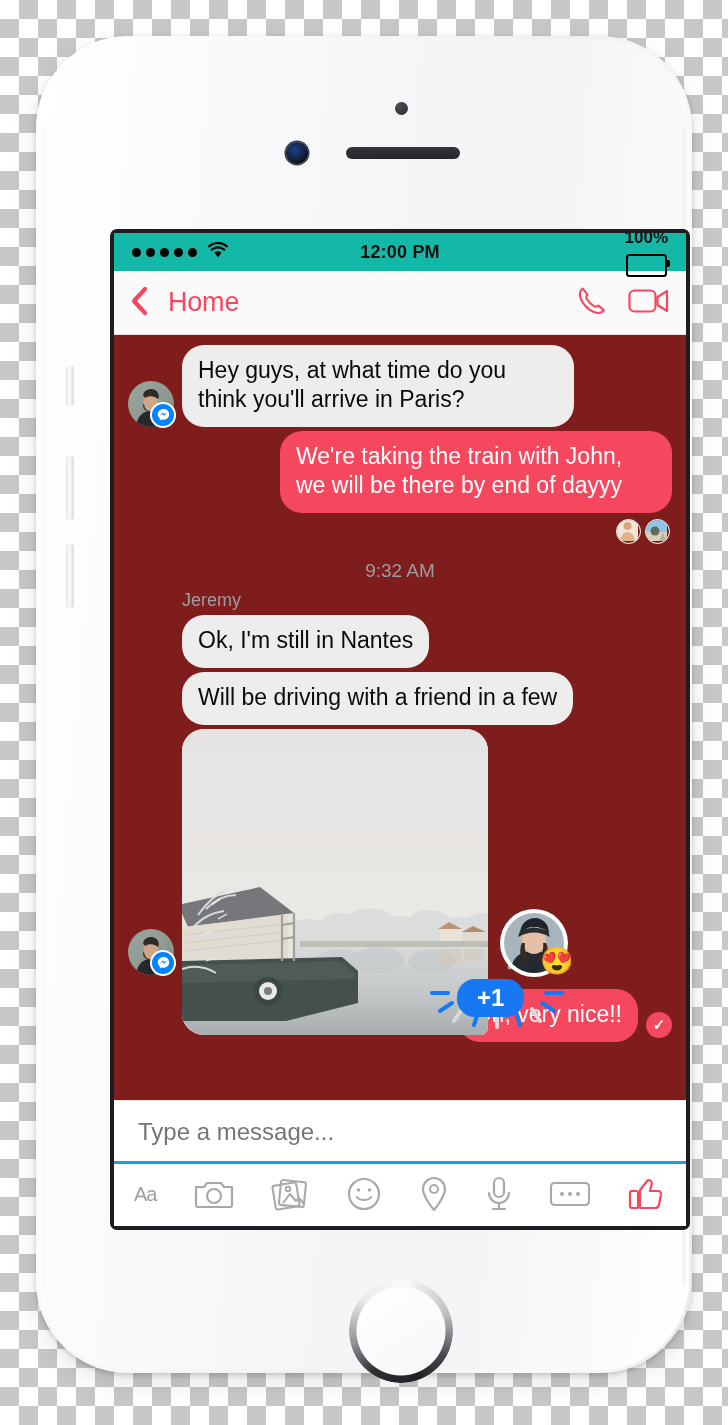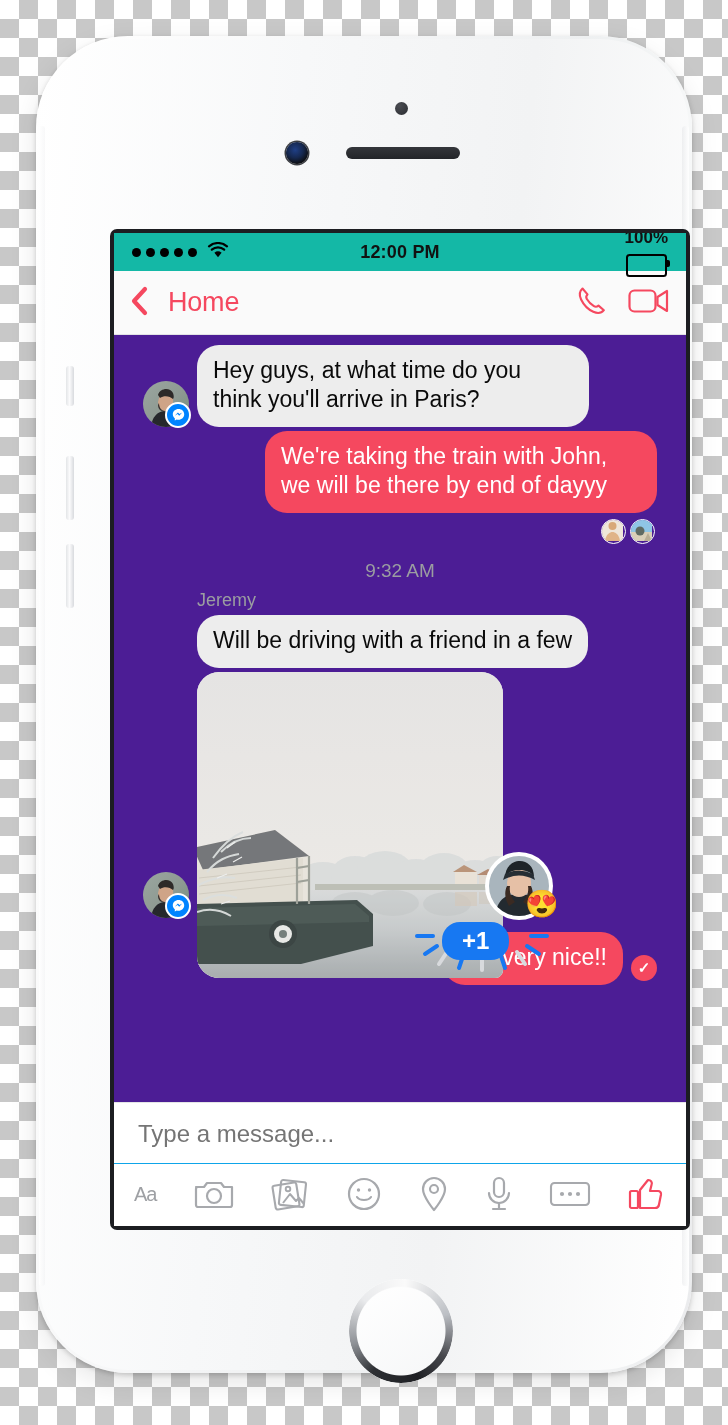--- a/index.html
+++ b/index.html
@@ -82,21 +82,21 @@
   .navbar{height:63px;flex:0 0 63px;background:#fafafa;display:flex;align-items:center;
     padding:0 16px;border-bottom:1px solid #e2e3e5;position:relative;}
   .nav-back{display:flex;align-items:center;gap:20px;color:#F5485F;cursor:pointer;}
   .nav-back-label{font-size:27px;letter-spacing:-.2px;}
   .nav-title-wrap{position:absolute;left:0;right:0;display:flex;justify-content:center;align-items:center;gap:7px;pointer-events:none;}
   .nav-title{font-size:27px;font-weight:bold;color:#1b1c1e;letter-spacing:-.3px;}
   .nav-chev{color:#a9abaf;font-size:22px;}
   .nav-actions{margin-left:auto;display:flex;align-items:center;gap:20px;z-index:2;}
 
   
-  .thread{flex:1;overflow:hidden;padding:10px 15px 4px;background:#4c1d95;position:relative;}
+  .thread{flex:1;overflow:hidden;padding:10px 0 4px;background:#7f1d1d;position:relative;}
   .row{display:flex;align-items:flex-end;padding:0 14px;margin-bottom:4px;}
   .row.out{justify-content:flex-end;}
 
   .avatar{width:46px;height:46px;border-radius:50%;flex:0 0 46px;position:relative;
     overflow:visible;margin-right:8px;}
   .avatar-img{position:absolute;inset:0;border-radius:50%;overflow:hidden;}
   .msgr-badge{position:absolute;right:-2px;bottom:-1px;width:22px;height:22px;border-radius:50%;
     background:#0084FF;border:2px solid #fff;display:flex;align-items:center;justify-content:center;}
   .avatar-spacer{width:54px;flex:0 0 54px;}
 
@@ -123,21 +123,21 @@
 
   .plus-one-wrap{position:absolute;right:114px;bottom:6px;width:150px;height:62px;}
   .plus-one{position:absolute;left:35px;top:12px;background:#1778F2;color:#fff;
     border-radius:18px;padding:5px 20px;font-size:24px;font-weight:bold;z-index:3;}
 
   .checkmark{width:26px;height:26px;border-radius:50%;background:#F5485F;margin-left:8px;margin-bottom:4px;
     display:flex;align-items:center;justify-content:center;color:#fff;font-size:15px;font-weight:bold;}
 
   
   .composer{flex:0 0 auto;border-top:1px solid #e4e5e7;background:#fff;}
-  .input-line{padding:16px 22px 14px;border-bottom:1px solid #0ea5e9;text-decoration:underline;}
+  .input-line{padding:16px 22px 14px;border-bottom:3px solid #0ea5e9;text-decoration:underline;}
   .msg-input{border:none;outline:none;width:100%;font-size:24px;color:#b7b9bd;
     font-family:"Liberation Sans", sans-serif;background:transparent;}
   .toolbar{display:flex;align-items:center;justify-content:space-between;padding:11px 20px 13px;}
   .tool{cursor:pointer;display:flex;align-items:center;justify-content:center;}
   .aa{font-size:20px;color:#9ea0a4;letter-spacing:-1px;}
 </style>
 </head>
 <body>
 
 <div class="phone">
@@ -254,20 +254,24 @@
             <rect y="12" width="21" height="9" fill="#d9cfb8"></rect>
               <circle cx="9" cy="11" r="4.5" fill="#5f6b63"></circle>
               <path d="M13 21 l4 -8 l4 8 Z" fill="#b9ae95"></path>
             </svg>
         </div>
       </div>
 
       <div class="time-sep">9:32 AM</div>
       <div class="sender-name">Jeremy</div>
 
+      <div class="row">
+        <div class="avatar-spacer"></div>
+        <div class="bubble in">Ok, I'm still in Nantes</div>
+      </div>
 
       <div class="row">
         <div class="avatar-spacer"></div>
         <div class="bubble in">Will be driving with a friend in a few</div>
       </div>
 
       <div class="photo-row">
         <div class="avatar-spacer"></div>
         <div class="photo-bubble">
           <svg width="306" height="306" viewBox="0 0 306 306" preserveAspectRatio="xMidYMid slice">

